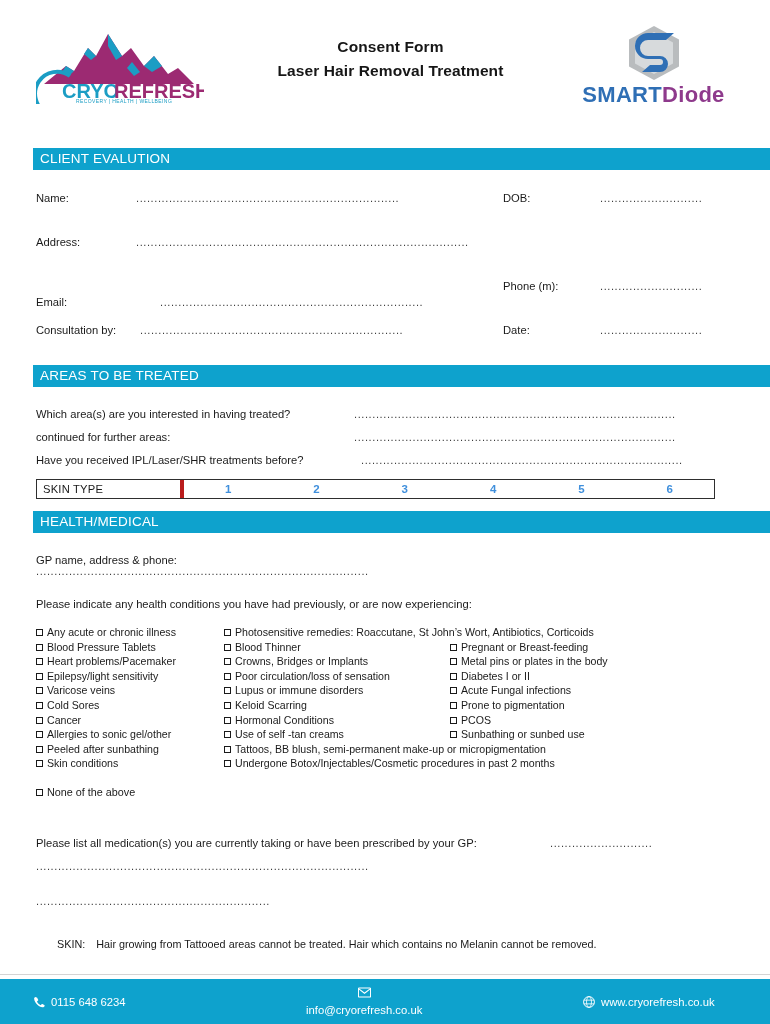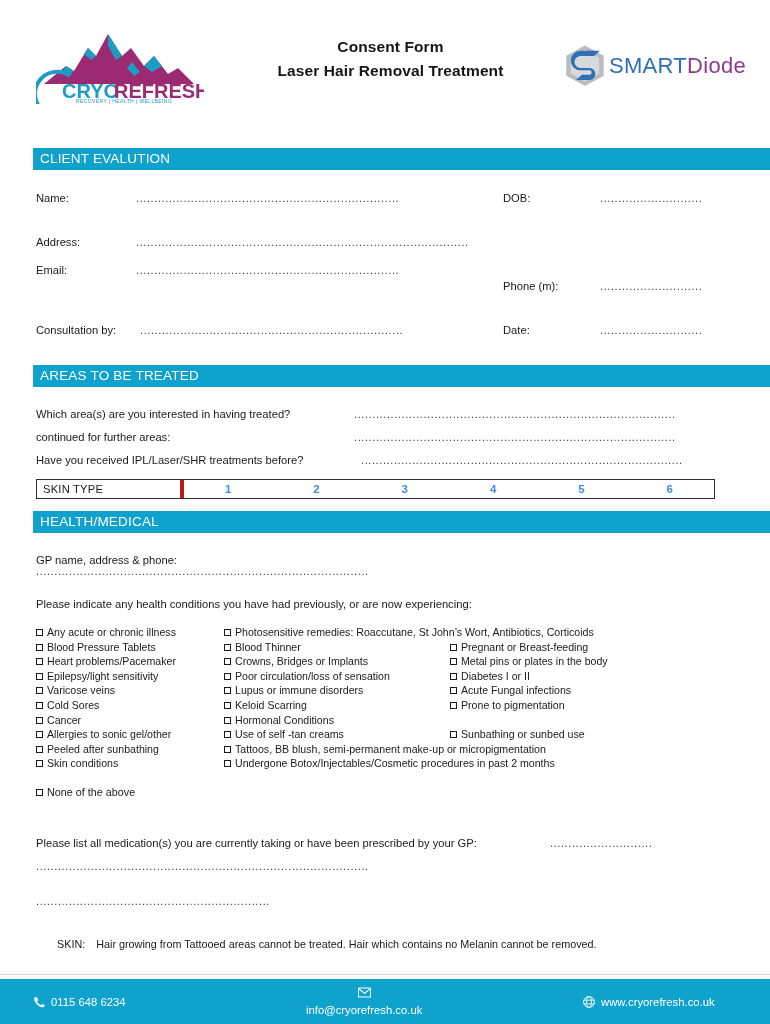--- a/index.html
+++ b/index.html
@@ -20,21 +20,21 @@
     align-items: center;
     padding: 0 24px 0 20px;
   }
   .logo-left { width: 200px; display:flex; flex-direction:column; align-items:center; justify-content:center; }
   .logo-left svg { display:block; }
   .title-block { flex: 1; text-align: center; padding-bottom: 12px; }
   .title-line {
     font-size: 15.5px; font-weight: bold; letter-spacing: .1px;
     color: #161616; line-height: 1.55;
   }
-  .logo-right { width: 185px; display:flex; flex-direction:row; align-items:center; justify-content:center; }
+  .logo-right { width: 185px; display:flex; flex-direction:column; align-items:center; justify-content:center;font-weight:bold; }
   .logo-right svg { display:block; }
   .smart-word { font-size: 22px; letter-spacing: .3px; margin-top: 1px; }
   .smart-word .s1 { color:#2f6fb5; }
   .smart-word .s2 { color:#8e3a8c; }
 
   
   .bar {
     background: #0EA2CD;
     color: #ffffff;
     font-size: 13.5px;
@@ -170,21 +170,21 @@
   <div class="field-row" style="left:503px; top:192px;">
     <span class="lbl" style="width:97px;">DOB:</span>
     <span class="dots" style="width:120px;">............................</span>
   </div>
 
   <div class="field-row" style="left:36px; top:236px;">
     <span class="lbl" style="width:100px;">Address:</span>
     <span class="dots" style="width:586px;">...........................................................................................</span>
   </div>
 
-  <div class="field-row" style="left:36px; top:264px;">
+  <div class="field-row" style="left:36px; top:296px;gap:24px;">
     <span class="lbl" style="width:100px;">Email:</span>
     <span class="dots" style="width:345px;">........................................................................</span>
   </div>
   <div class="field-row" style="left:503px; top:280px;">
     <span class="lbl" style="width:97px;">Phone (m):</span>
     <span class="dots" style="width:120px;">............................</span>
   </div>
 
   <div class="field-row" style="left:36px; top:324px;">
     <span class="lbl" style="width:104px;">Consultation by:</span>
@@ -323,20 +323,24 @@
 
     <div class="ck-row">
       <div class="ck-col1"><label class="ck">
             <span class="box"></span>
             <span>Cancer</span>
           </label></div>
       <div class="ck-col2"><label class="ck">
             <span class="box"></span>
             <span>Hormonal Conditions</span>
           </label></div>
+      <div class="ck-col3"><label class="ck">
+            <span class="box"></span>
+            <span>PCOS</span>
+          </label></div>
     </div>
 
     <div class="ck-row">
       <div class="ck-col1"><label class="ck">
             <span class="box"></span>
             <span>Allergies to sonic gel/other</span>
           </label></div>
       <div class="ck-col2"><label class="ck">
             <span class="box"></span>
             <span>Use of self  -tan creams</span>

